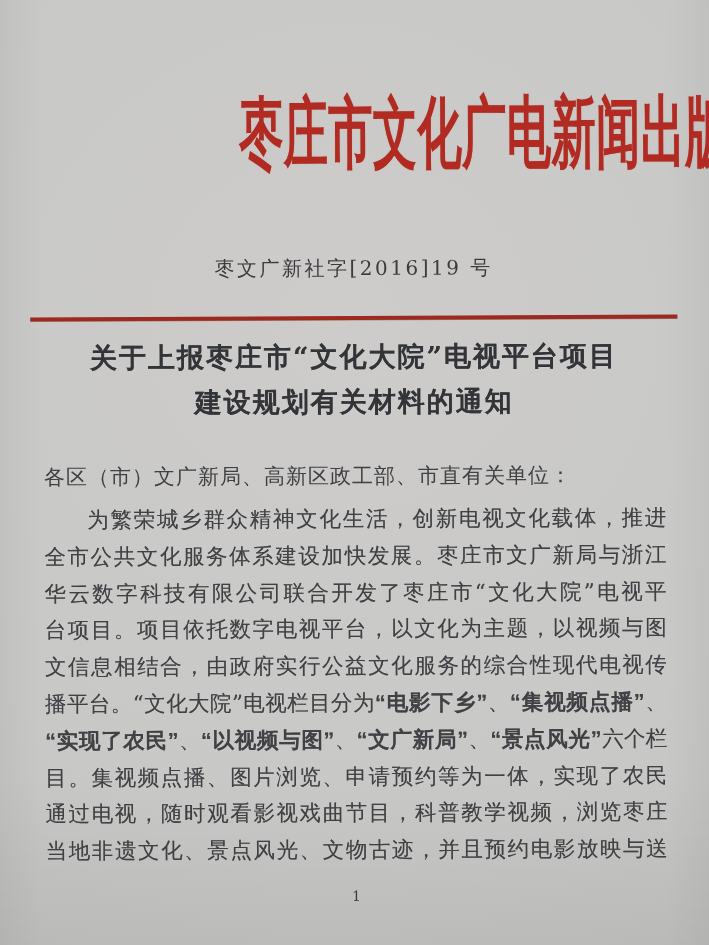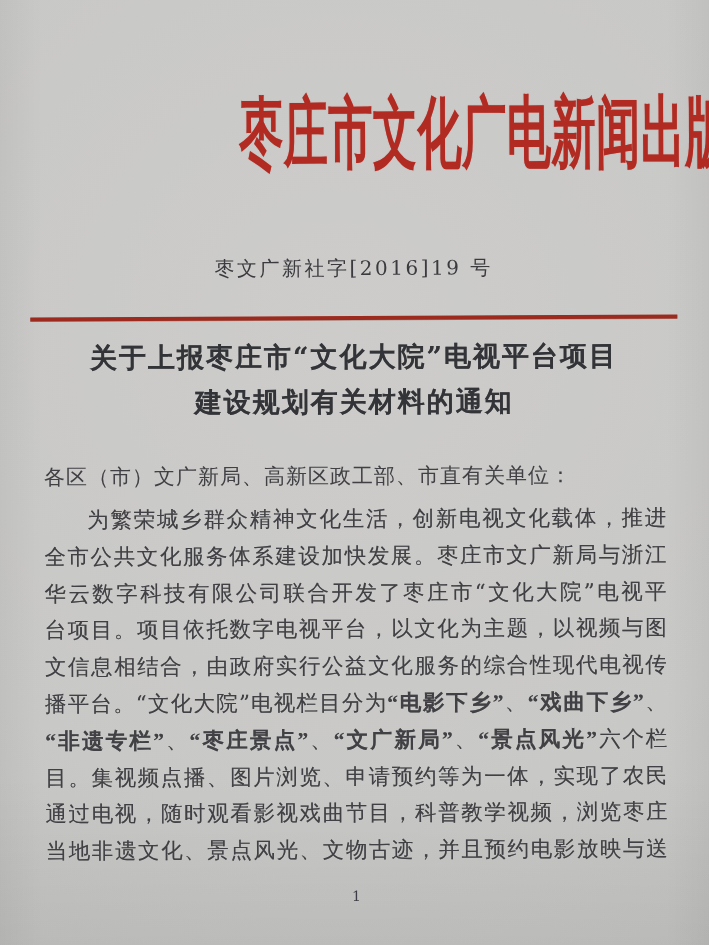--- a/index.html
+++ b/index.html
@@ -108,21 +108,21 @@
     height: 36.8px;
     line-height: 36.8px;
     text-align: justify;
     text-align-last: justify;
     white-space: nowrap;
   }
   .body-line:first-child {
     text-indent: 2em;
   }
   .seg-bold {
-    font-family: Liberation Serif, serif;
+    font-family: Liberation Sans, sans-serif;
     font-weight: 700;
     letter-spacing: 0.5px;
   }
   
   .page-number {
     position: absolute;
     top: 888px;
     left: 0;
     width: 100%;
     text-align: center;
@@ -151,22 +151,22 @@
     </div>
 
     <div class="salutation">各区（市）文广新局、高新区政工部、市直有关单位：</div>
 
     <div class="body-text">
         <div class="body-line"><span>为繁荣城乡群众精神文化生活，创新电视文化载体，推进</span></div>
         <div class="body-line"><span>全市公共文化服务体系建设加快发展。枣庄市文广新局与浙江</span></div>
         <div class="body-line"><span>华云数字科技有限公司联合开发了枣庄市“文化大院”电视平</span></div>
         <div class="body-line"><span>台项目。项目依托数字电视平台，以文化为主题，以视频与图</span></div>
         <div class="body-line"><span>文信息相结合，由政府实行公益文化服务的综合性现代电视传</span></div>
-        <div class="body-line"><span>播平台。“文化大院”电视栏目分为</span><span class="seg-bold">“电影下乡”</span><span>、</span><span class="seg-bold">“戏曲下乡”</span><span>、</span></div>
-        <div class="body-line"><span class="seg-bold">“非遗专栏”</span><span>、</span><span class="seg-bold">“枣庄景点”</span><span>、</span><span class="seg-bold">“文广新局”</span><span>、</span><span class="seg-bold">“景点风光”</span><span>六个栏</span></div>
+        <div class="body-line"><span>播平台。“文化大院”电视栏目分为</span><span class="seg-bold">“电影下乡”</span><span>、</span><span class="seg-bold">“集视频点播”</span><span>、</span></div>
+        <div class="body-line"><span class="seg-bold">“实现了农民”</span><span>、</span><span class="seg-bold">“以视频与图”</span><span>、</span><span class="seg-bold">“文广新局”</span><span>、</span><span class="seg-bold">“景点风光”</span><span>六个栏</span></div>
         <div class="body-line"><span>目。集视频点播、图片浏览、申请预约等为一体，实现了农民</span></div>
         <div class="body-line"><span>通过电视，随时观看影视戏曲节目，科普教学视频，浏览枣庄</span></div>
         <div class="body-line"><span>当地非遗文化、景点风光、文物古迹，并且预约电影放映与送</span></div>
       </div>
 
     <div class="page-number">1</div>
 
   </div>
 </div>
 

